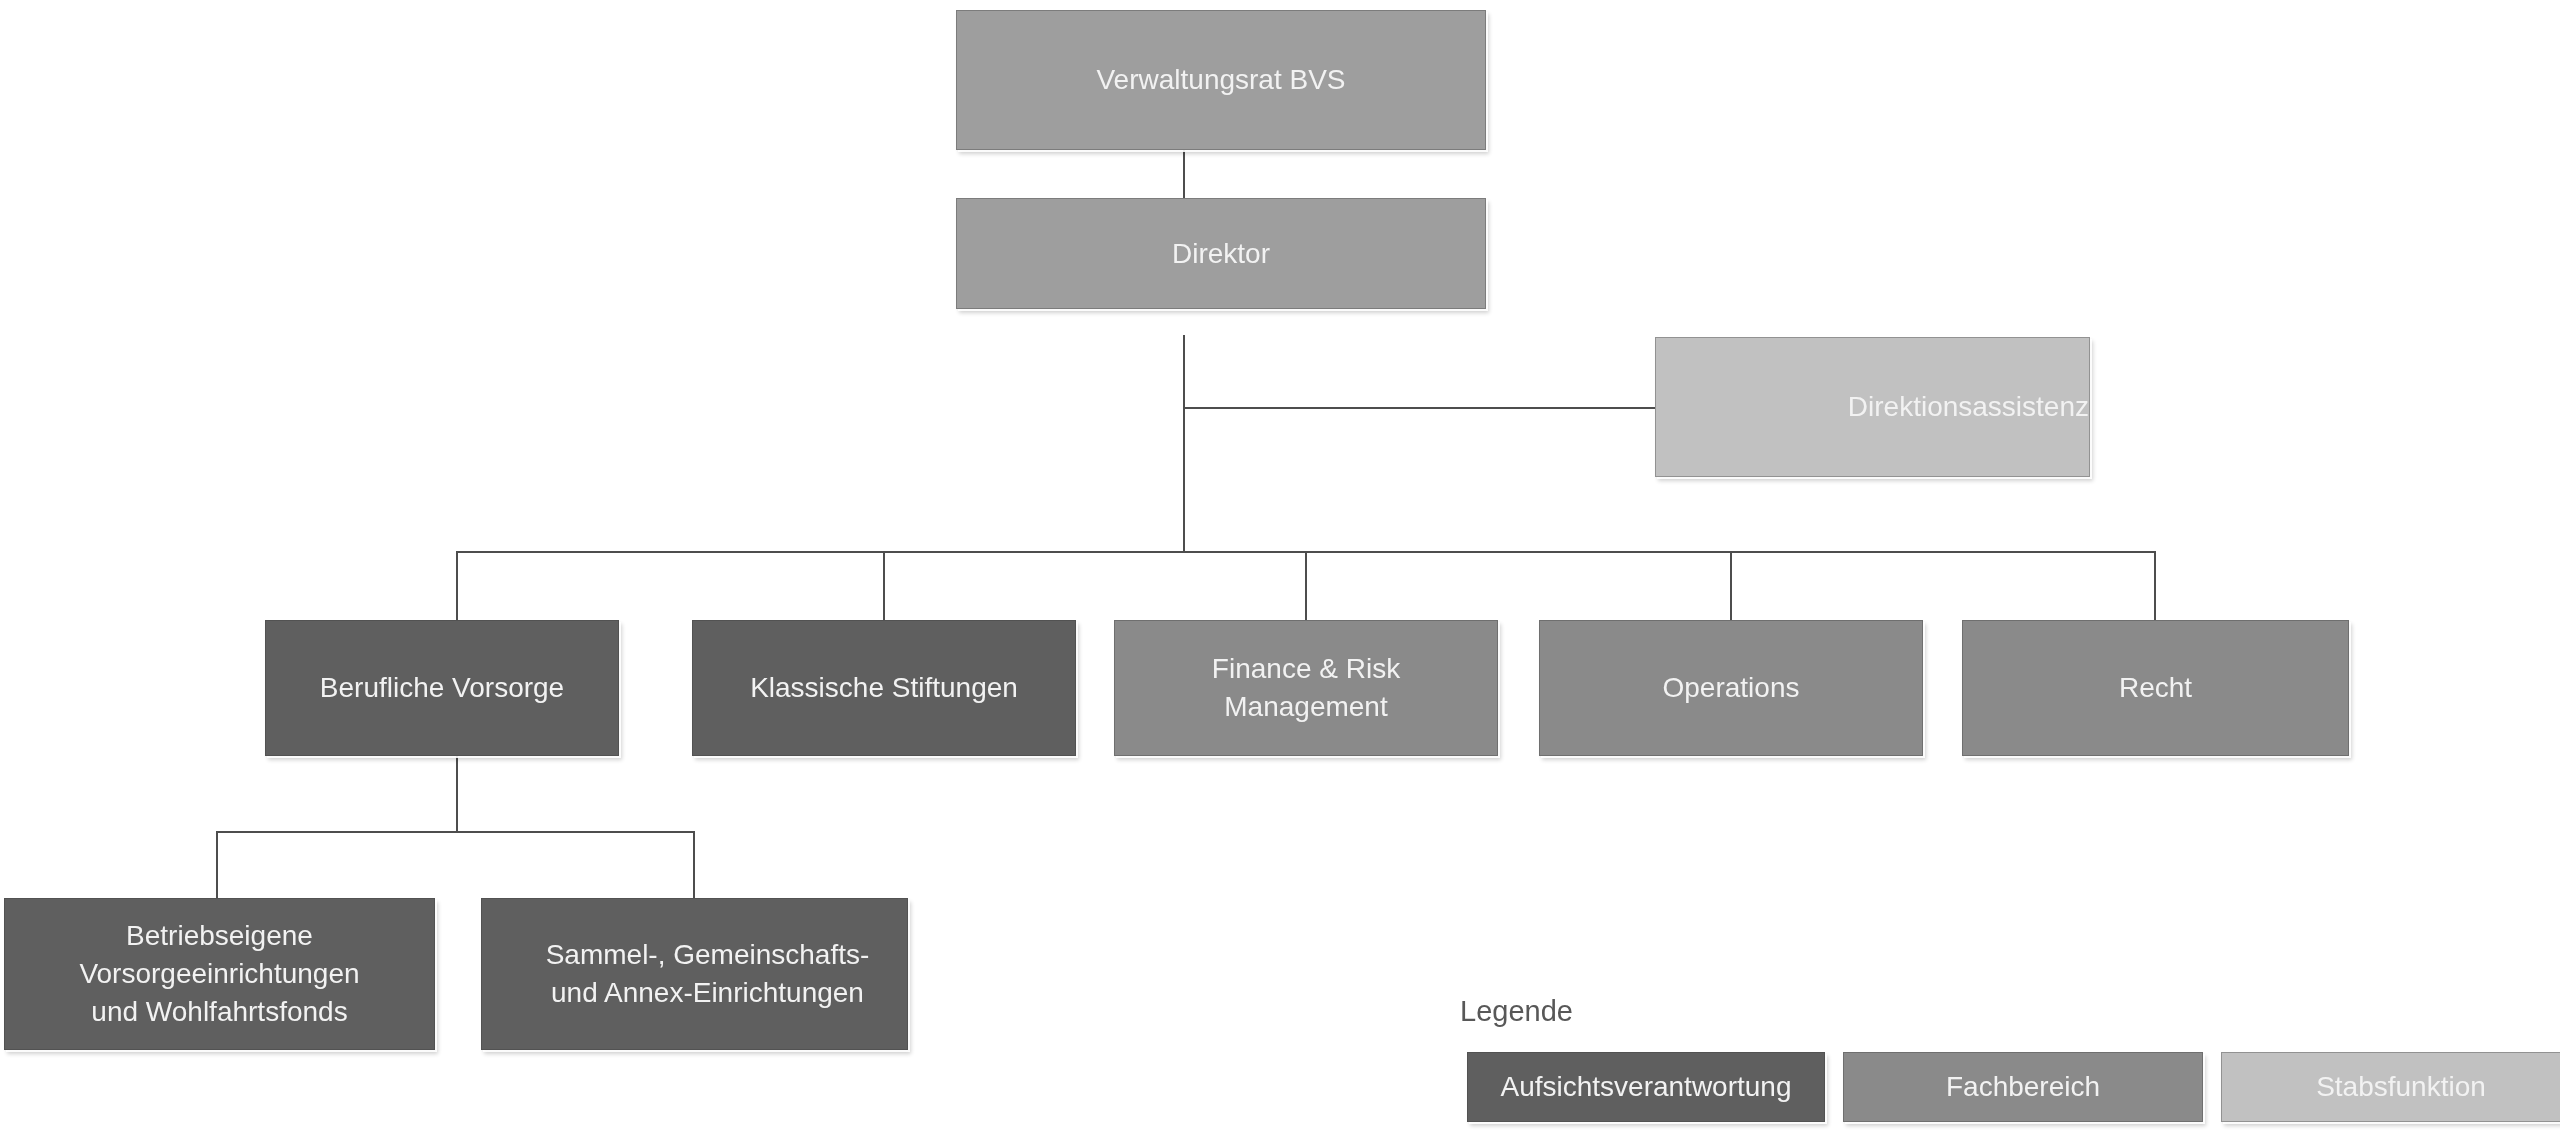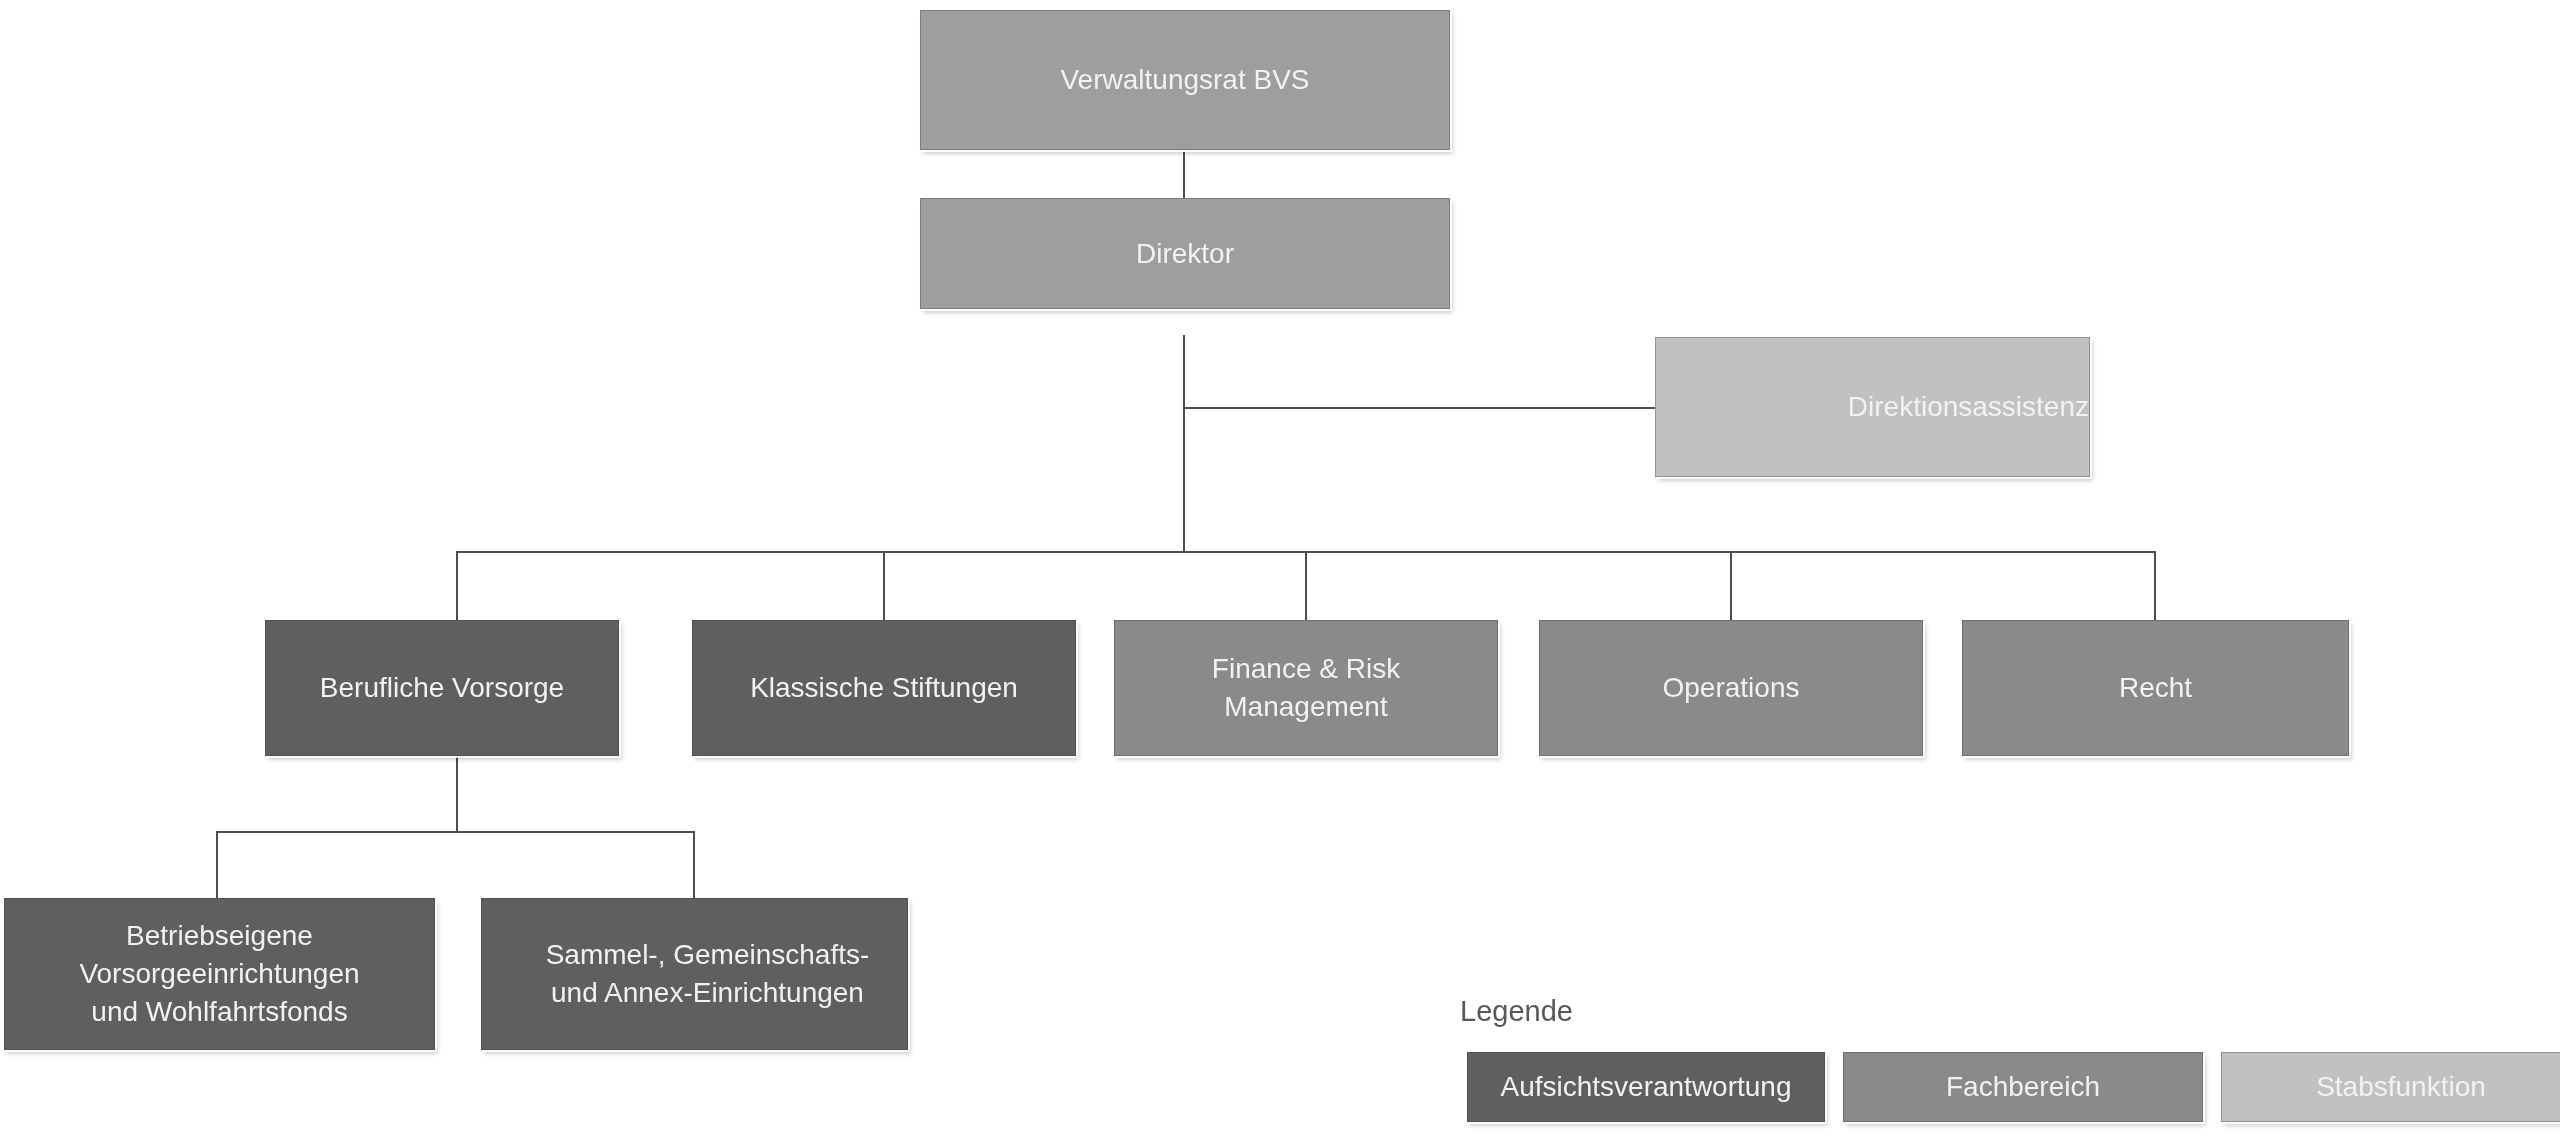--- a/index.html
+++ b/index.html
@@ -20,21 +20,21 @@
     text-align: center;
     color: var(--node-text, #f2f2f2);
     font-size: 28px;
     line-height: 1.35;
     white-space: pre-line;
     border: 1px solid rgba(60,60,60,0.35);
     box-shadow: 2px 2px 0 rgba(255,255,255,0.9), 3px 4px 4px rgba(0,0,0,0.18);
   }
   .fill-dark   { background: var(--responsibility-dark, #5f5f5f); }
   .fill-medium { background: var(--department-medium, #8a8a8a); }
-  .fill-mgmt   { background: var(--management-gray, #9e9e9e); }
+  .fill-mgmt   { background: var(--management-gray, #9e9e9e); margin-left: 36px; }
   .fill-light  { background: var(--staff-light, #c1c1c1); }
   .line {
     position: absolute;
     background: var(--connector, #4d4d4d);
   }
   .legend-title {
     position: absolute;
     left: 1460px;
     top: 995px;
     font-size: 29px;

